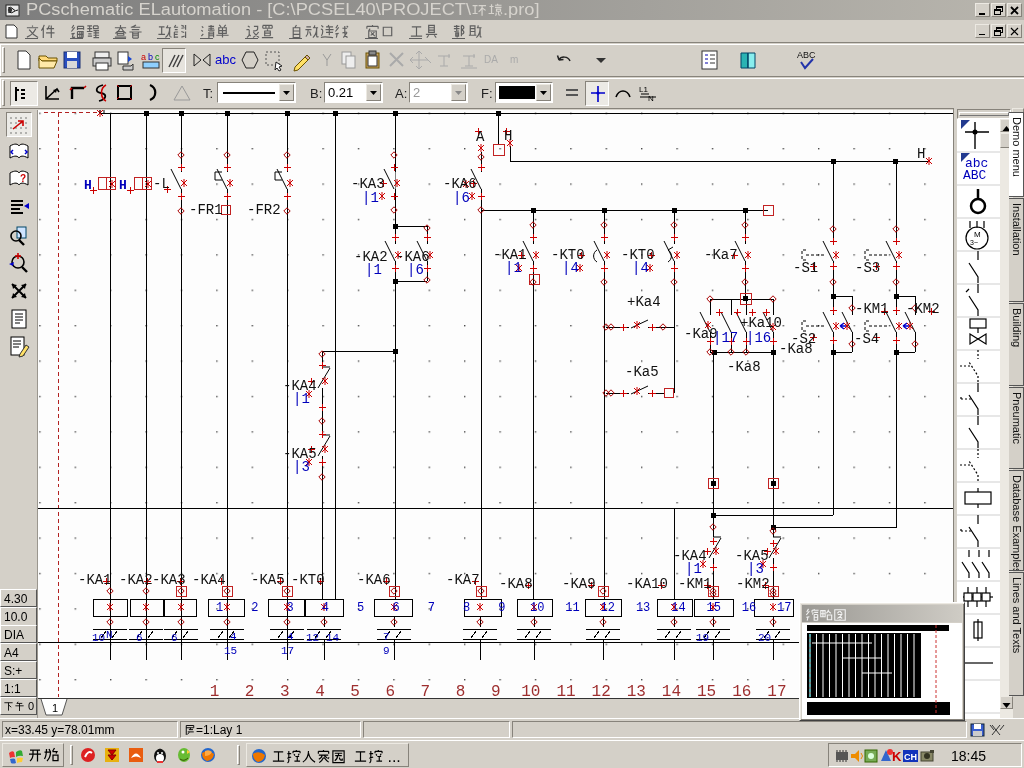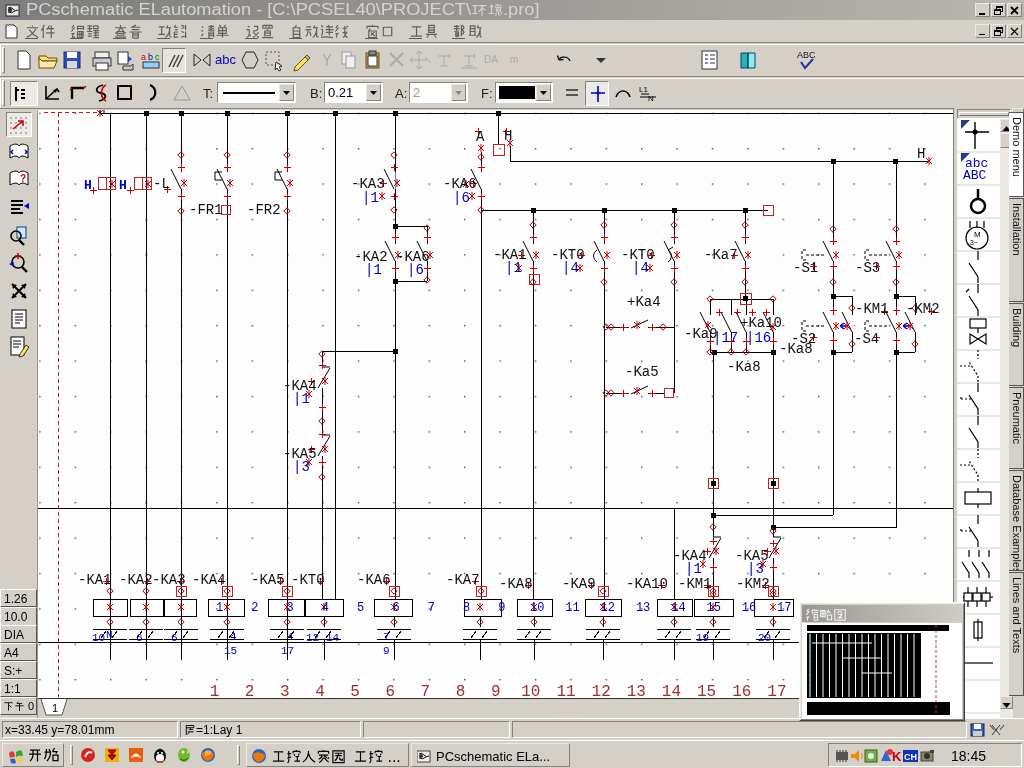--- a/index.html
+++ b/index.html
@@ -384,21 +384,21 @@
       </svg></div>
     <div class="abs" style="left:7px;top:197px;width:24px;height:24px"><svg width="24" height="24">
         <rect x="5" y="3" width="14" height="18" fill="#fff" stroke="#000"></rect>
         <path d="M8 7h8M8 10h8M8 13h8M8 16h5" stroke="#000"></path>
       </svg></div>
     <div class="abs" style="left:7px;top:224px;width:24px;height:24px"><svg width="24" height="24">
         <rect x="4" y="3" width="13" height="18" fill="#fff" stroke="#000"></rect>
         <path d="M6 7h8M6 10h8M6 13h6" stroke="#000"></path>
         <path d="M13 20 L19 11 l3 2 -6 9 -4 1z" fill="#ffe066" stroke="#333"></path>
       </svg></div>
-    <div class="abs" style="left:0px;top:479px;width:37px;height:18px;background:#d4d0c8;border:1px solid;border-color:#fff #555 #555 #fff;font-size:12px;padding:2px 0 0 3px;color:#000">1.26</div>
+    <div class="abs" style="left:0px;top:479px;width:37px;height:18px;background:#d4d0c8;border:1px solid;border-color:#fff #555 #555 #fff;font-size:12px;padding:2px 0 0 3px;color:#000">4.30</div>
     <div class="abs" style="left:0px;top:497px;width:37px;height:34px;background:#d4d0c8;border:1px solid;border-color:#fff #555 #555 #fff;font-size:12px;padding:2px 0 0 3px;color:#000">10.0</div>
     <div class="abs" style="left:0px;top:515px;width:37px;height:18px;background:#d4d0c8;border:1px solid;border-color:#fff #555 #555 #fff;font-size:12px;padding:2px 0 0 3px;color:#000">DIA</div>
     <div class="abs" style="left:0px;top:533px;width:37px;height:18px;background:#d4d0c8;border:1px solid;border-color:#fff #555 #555 #fff;font-size:12px;padding:2px 0 0 3px;color:#000">A4</div>
     <div class="abs" style="left:0px;top:551px;width:37px;height:18px;background:#d4d0c8;border:1px solid;border-color:#fff #555 #555 #fff;font-size:12px;padding:2px 0 0 3px;color:#000">S:+</div>
     <div class="abs" style="left:0px;top:569px;width:37px;height:18px;background:#d4d0c8;border:1px solid;border-color:#fff #555 #555 #fff;font-size:12px;padding:2px 0 0 3px;color:#000">1:1</div>
     <div class="abs" style="left:0px;top:587px;width:37px;height:18px;background:#d4d0c8;border:1px solid;border-color:#fff #555 #555 #fff;font-size:11px;padding:2px 0 0 2px;color:#000;white-space:nowrap"><svg class="cj " width="11" height="11" viewBox="0 0 16 16">
         <g fill="none" stroke="#000" stroke-width="1.25">
           <path d="M2 2.5H14M8 2.5V14M8.5 6 12 9"></path>
         </g>
       </svg><svg class="cj " width="11" height="11" viewBox="0 0 16 16">
@@ -626,28 +626,20 @@
           </g>
         </svg><span style="display:inline-block;width:7px"></span><svg class="cj " width="15" height="15" viewBox="0 0 16 16">
           <g fill="none" stroke="#000" stroke-width="1.25">
             <path d="M3 3H13M8 3V13M2 13H14"></path>
           </g>
         </svg><svg class="cj " width="15" height="15" viewBox="0 0 16 16">
           <g fill="none" stroke="#000" stroke-width="1.25">
             <path d="M3 2V12.5C3 14 2.5 14.5 1.5 14.5M1.5 5H5.5M1.5 10 5.5 8.5M11 1V2.5M7.5 2.5H15M7.5 2.5V4.5M15 2.5V4.5M8.5 5.5 9.5 7M14 5 13 7M10 8H14M12 8V12.5M9 13H15"></path>
           </g>
         </svg> ...</div>
-    </div>
-    <div class="abs raised2 btn" style="left:411px;top:2px;width:159px;height:24px">
-      <svg class="abs" style="left:5px;top:5px" width="15" height="15">
-        <rect x="0" y="2" width="13" height="11" fill="#eee" stroke="#444"></rect>
-        <path d="M2 5 Q5 3 7 6 T12 7 M2 9 Q6 11 9 8" stroke="#111" fill="none"></path>
-        <circle cx="4" cy="7" r="2" fill="#333"></circle>
-      </svg>
-      <div class="abs" style="left:24px;top:5px;font-size:13px;white-space:nowrap">PCschematic ELa...</div>
     </div>
     <div class="abs sunkenl" style="left:828px;top:2px;width:194px;height:24px">
       <svg class="abs" style="left:5px;top:4px" width="16" height="16">
         <rect x="2" y="4" width="12" height="8" fill="#555"></rect>
         <path d="M3 2 v2 M6 2 v2 M9 2 v2 M12 2 v2 M3 12 v2 M6 12 v2 M9 12 v2 M12 12 v2" stroke="#333"></path>
       </svg>
       <svg class="abs" style="left:20px;top:4px" width="16" height="16">
         <path d="M2 6 h4 l4 -4 v12 l-4 -4 h-4z" fill="#ee8c00"></path>
         <path d="M12 5 q3 3 0 6" stroke="#e80" fill="none"></path>
       </svg>

